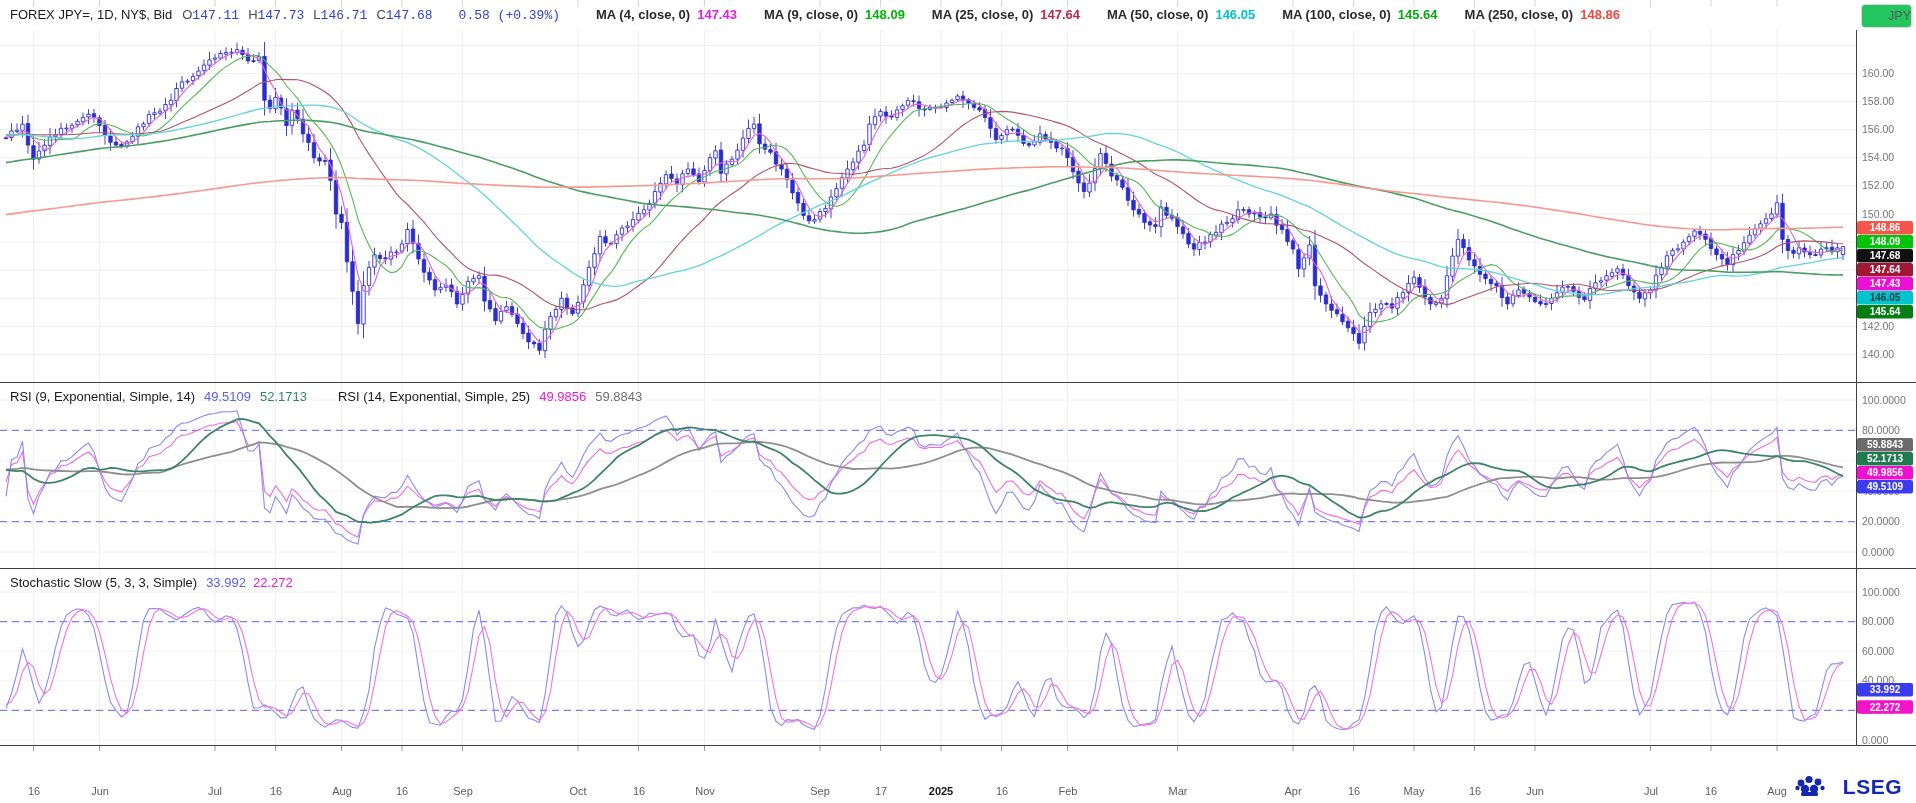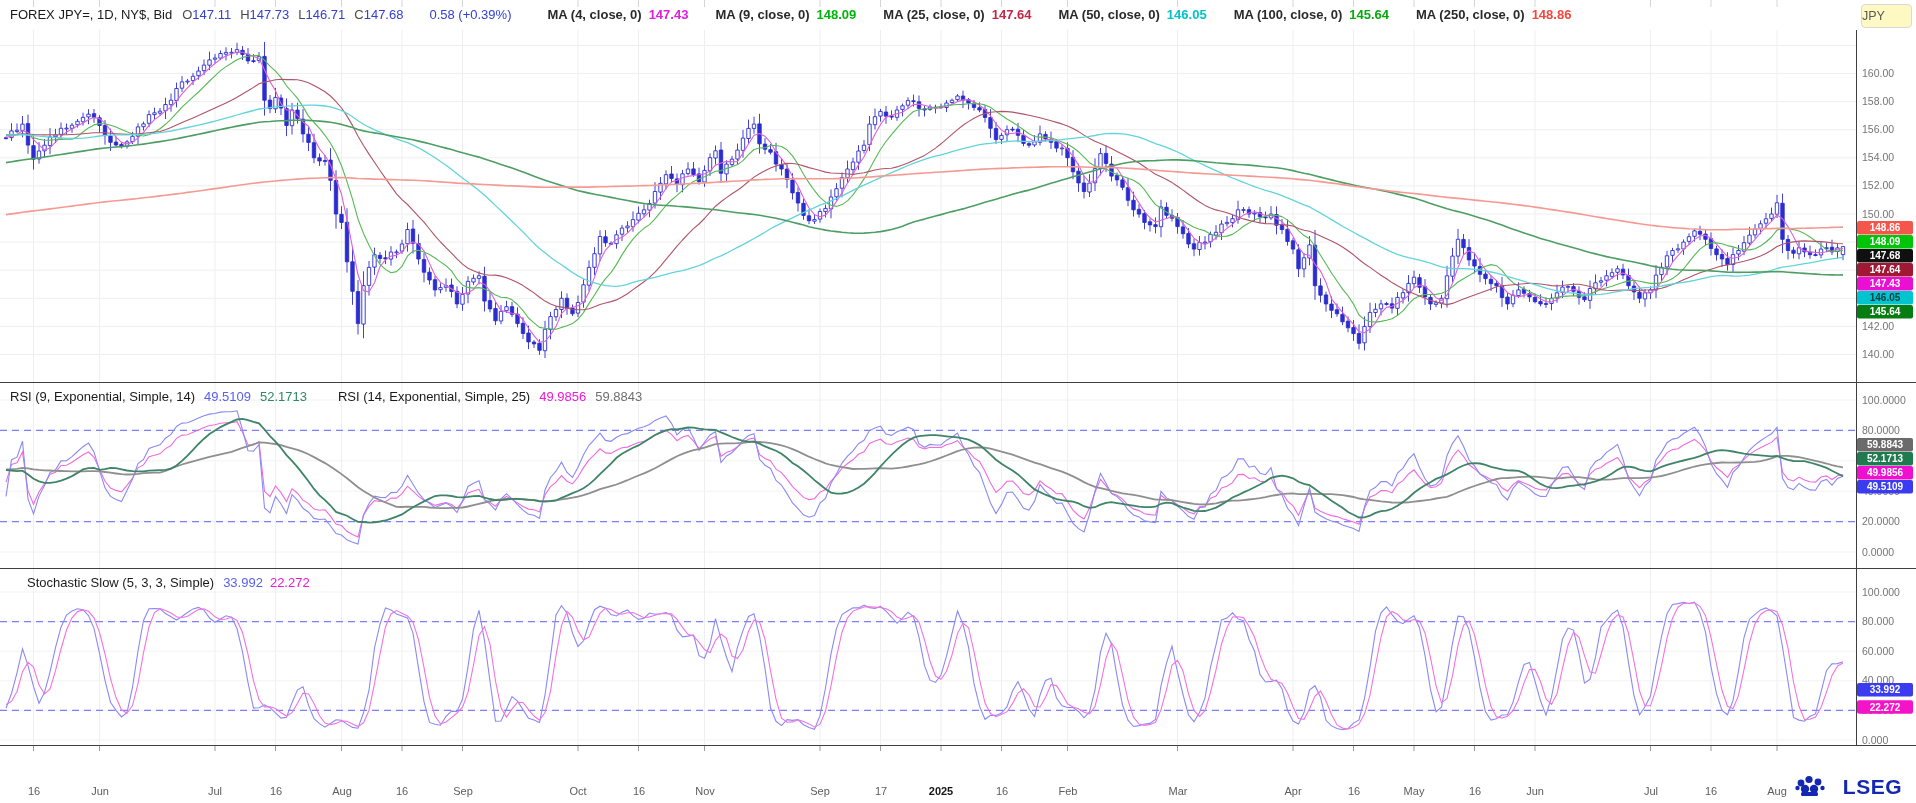--- a/index.html
+++ b/index.html
@@ -2,33 +2,33 @@
 <html><head>
 <meta charset="utf-8">
 <style>
   html,body{margin:0;padding:0;background:#fff;}
   .stage{position:relative;width:1916px;height:803px;background:#fff;overflow:hidden;
          font-family:"Liberation Sans",sans-serif;-webkit-font-smoothing:antialiased;}
   svg text{font-family:"Liberation Sans",sans-serif;}
   .legend-main{position:absolute;top:0;left:10px;height:30px;line-height:30px;font-size:13px;color:#1a1a1a;white-space:nowrap;z-index:5;}
   .legend-main .sym{color:#1a1a1a;margin-right:10px;}
   .legend-main .lk{color:#4a4a4a;}
-  .legend-main .lv{margin-right:9px;}
+  .legend-main .lv{margin-right:9px;font-family:Liberation Mono, monospace;}
   .legend-main .chg{margin-left:17px;text-align:center;}
   .legend-main .ma-item{margin-left:27px;color:#2a2a2a;font-weight:bold;}
   .legend-main .ma-val{margin-left:7px;}
   .legend-rsi{position:absolute;top:386px;left:10px;height:22px;line-height:22px;font-size:13px;color:#1a1a1a;white-space:nowrap;z-index:5;}
   .legend-rsi .lbl{margin-right:9px;}
   .legend-rsi .v{margin-right:9px;}
   .legend-rsi .gap{display:inline-block;width:22px;}
-  .legend-sto{position:absolute;top:572px;left:10px;height:22px;line-height:22px;font-size:13px;color:#1a1a1a;white-space:nowrap;z-index:5;margin-left:17px;}
+  .legend-sto{position:absolute;top:572px;left:10px;height:22px;line-height:22px;font-size:13px;color:#1a1a1a;white-space:nowrap;z-index:5;}
   .legend-sto .lbl{margin-right:9px;}
   .legend-sto .v{margin-right:7px;}
-  .jpy-tab{position:absolute;top:4px;left:1861px;width:49px;height:22px;line-height:22px;text-align:left;
-           border:1px solid #d9d9d9;border-radius:4px;color:#5a5a5a;font-size:12.5px;background:#fef9c3;z-index:6;cursor:pointer;}
+  .jpy-tab{position:absolute;top:4px;left:1861px;width:49px;height:22px;line-height:22px;text-align:right;
+           border:1px solid #d9d9d9;border-radius:4px;color:#5a5a5a;font-size:12.5px;background:#22c55e;z-index:6;cursor:pointer;}
   .time-axis{position:absolute;top:745px;left:0;width:1916px;height:30px;z-index:4;}
   .time-axis span{position:absolute;top:8px;transform:translateX(-50%);font-size:11px;color:#5c5c5c;margin-top:32px;}
   .time-axis span.bold{font-weight:bold;color:#161616;}
   .footer-logo{position:absolute;right:14px;bottom:3px;display:flex;align-items:center;gap:16px;z-index:6;}
   .footer-logo .word{font-size:21px;font-weight:bold;color:#1327b0;letter-spacing:.5px;}
 </style>
 </head>
 <body>
 
 <div class="stage">

